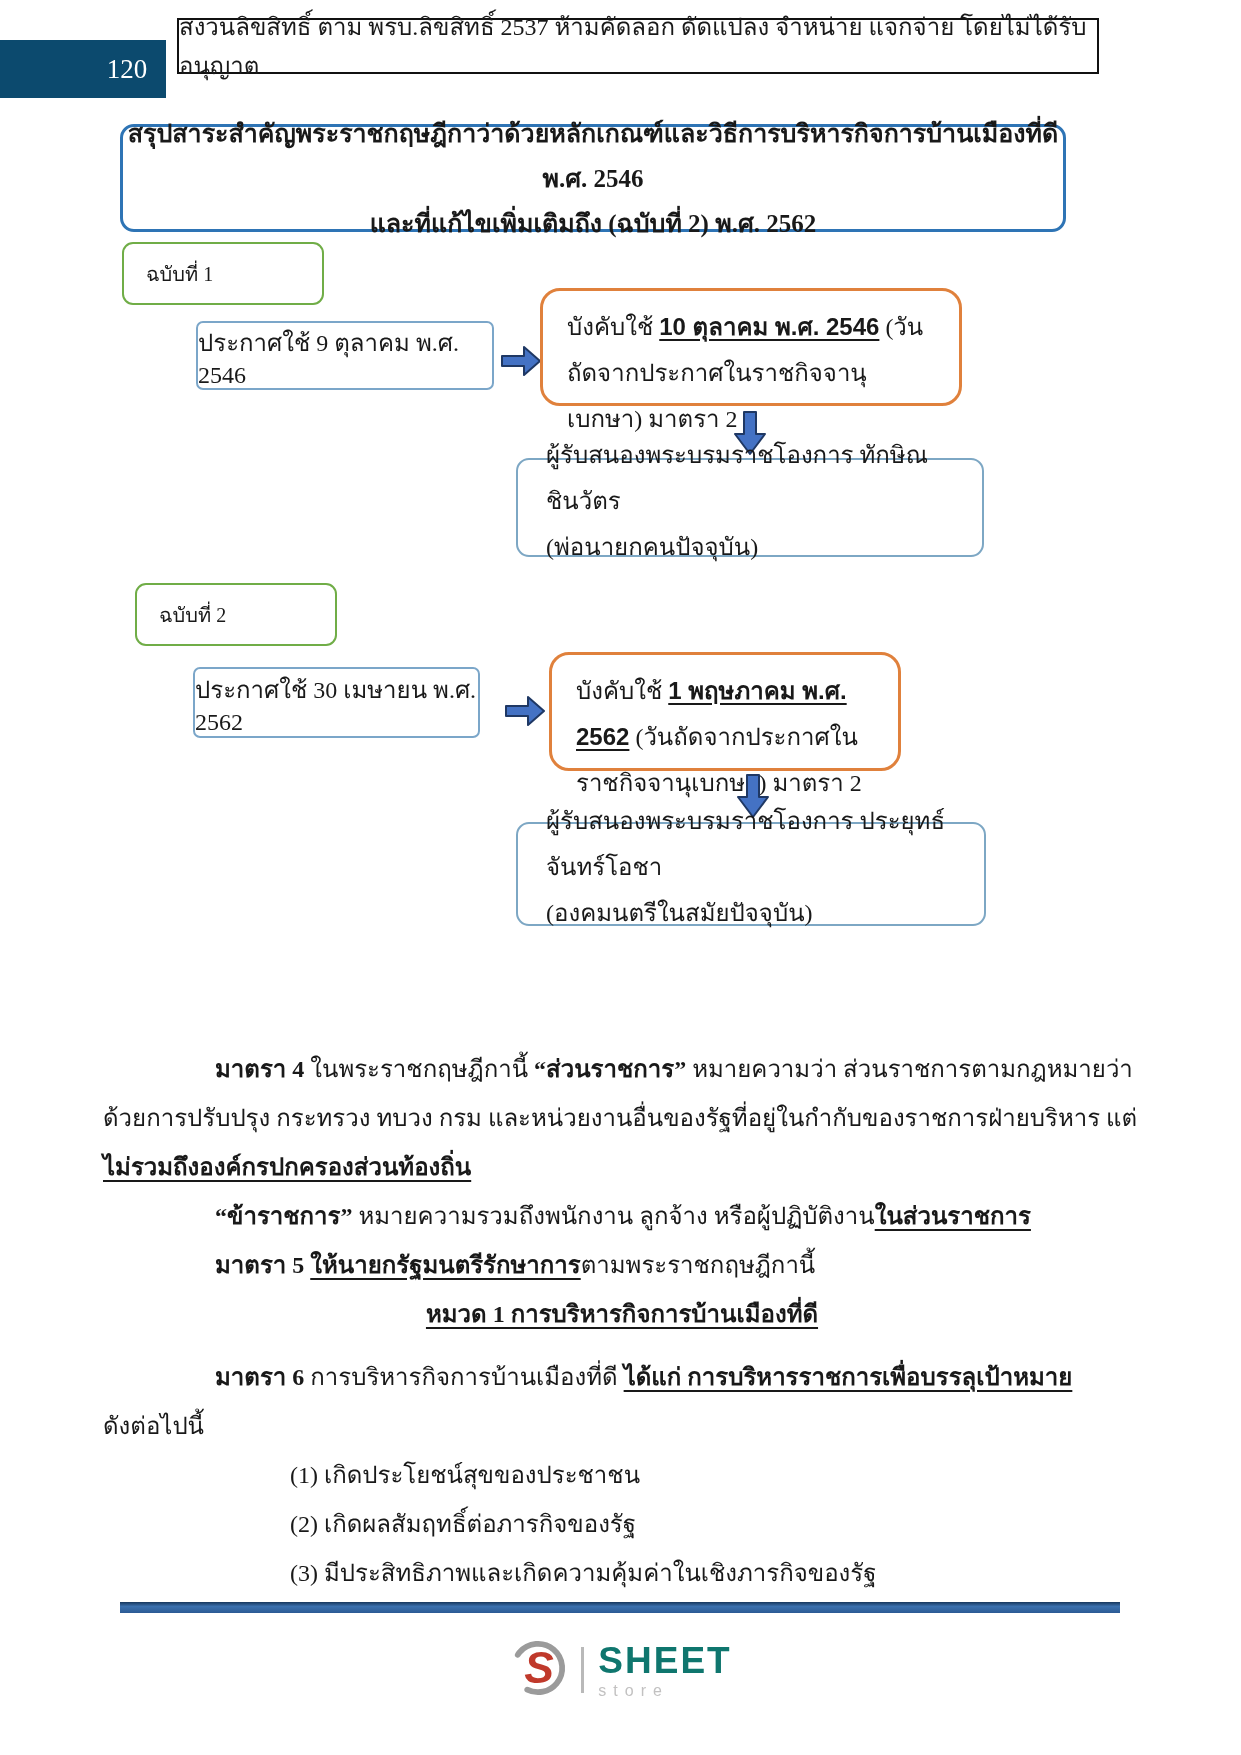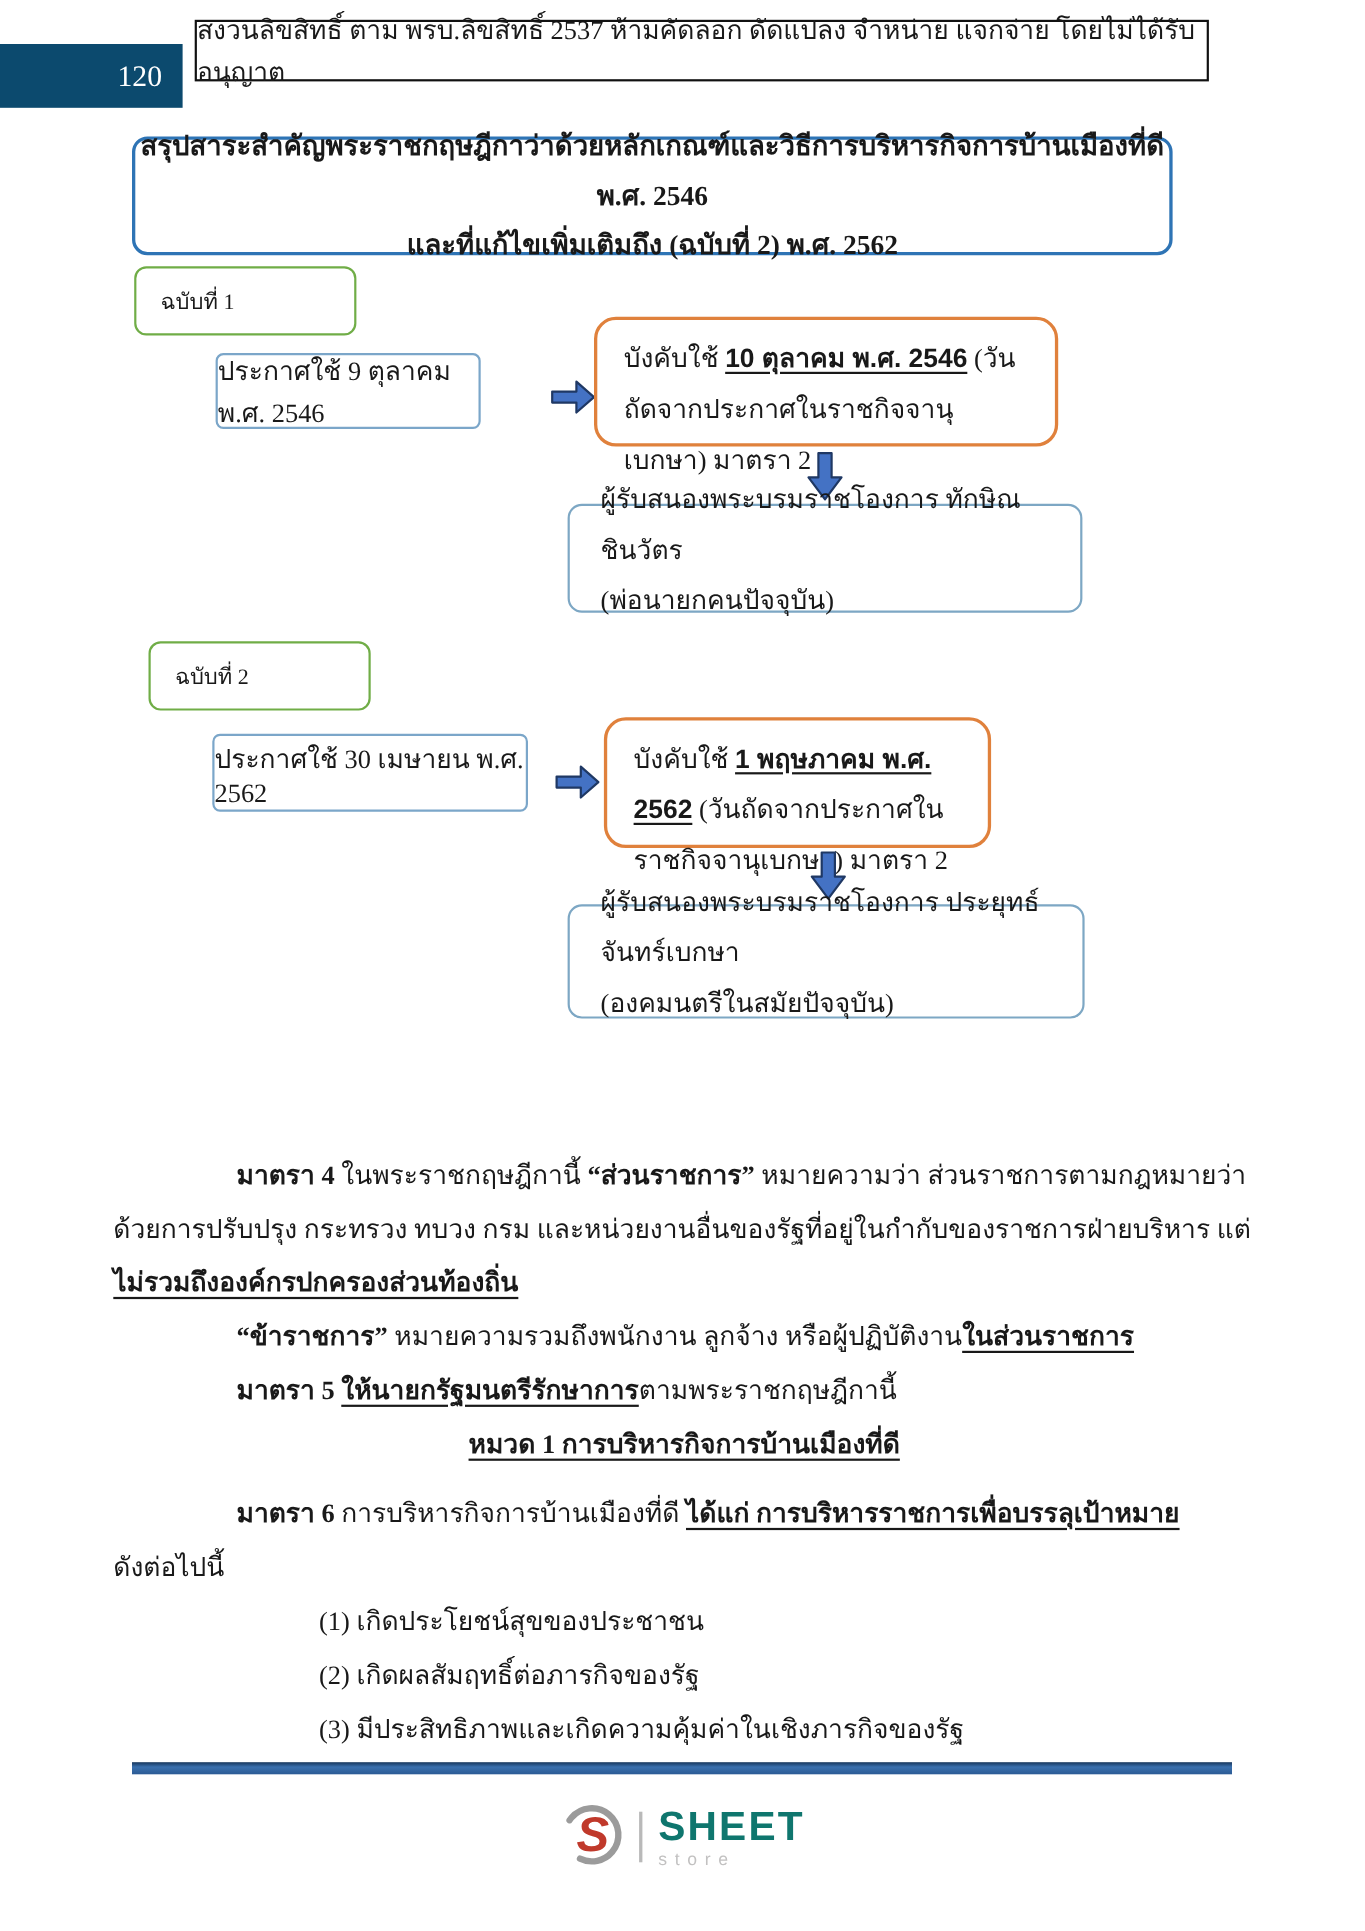--- a/index.html
+++ b/index.html
@@ -96,21 +96,21 @@
 
   <div class="abs titlebox">
     <span>สรุปสาระสำคัญพระราชกฤษฎีกาว่าด้วยหลักเกณฑ์และวิธีการบริหารกิจการบ้านเมืองที่ดี พ.ศ. 2546</span>
     <span>และที่แก้ไขเพิ่มเติมถึง (ฉบับที่ 2) พ.ศ. 2562</span>
   </div>
 
   <div class="abs greenbox" style="left:122px;top:242px;">
     <span>ฉบับที่ 1</span>
   </div>
 
-  <div class="abs announcebox" style="left:196px;top:321px;width:241px;height:69px;">
+  <div class="abs announcebox" style="left:196px;top:321px;width:298px;height:69px;">
     <span>ประกาศใช้ 9 ตุลาคม พ.ศ. 2546</span>
   </div>
 
   <div class="abs" style="left:500px;top:344px;">
     <svg width="42" height="34" viewBox="0 0 42 34">
       <path d="M2 12 h22 v-9 L40 17 24 31 v-9 H2 Z" fill="#4472c4" stroke="#1f3864" stroke-width="2" stroke-linejoin="round"></path>
     </svg>
   </div>
 
   <div class="abs orangebox" style="left:540px;top:288px;width:422px;height:118px;">
@@ -146,21 +146,21 @@
     <span>บังคับใช้ </span><span class="date">1 พฤษภาคม พ.ศ. 2562</span><span> (วันถัดจากประกาศในราชกิจจานุเบกษา) มาตรา 2</span>
   </div>
 
   <div class="abs" style="left:735px;top:773px;">
     <svg width="36" height="46" viewBox="0 0 36 46">
       <path d="M12 2 h12 v22 h9 L18 44 3 24 h9 Z" fill="#4472c4" stroke="#1f3864" stroke-width="2" stroke-linejoin="round"></path>
     </svg>
   </div>
 
   <div class="abs resultbox" style="left:516px;top:822px;width:470px;height:104px;">
-    <span>ผู้รับสนองพระบรมราชโองการ ประยุทธ์ จันทร์เบกษา</span>
+    <span>ผู้รับสนองพระบรมราชโองการ ประยุทธ์ จันทร์โอชา</span>
     <span>(องคมนตรีในสมัยปัจจุบัน)</span>
   </div>
 
   <div class="abs bodytext">
     <div class="line ind">
       <span class="b">มาตรา 4</span><span> ในพระราชกฤษฎีกานี้ </span><span class="b">“ส่วนราชการ”</span><span> หมายความว่า ส่วนราชการตามกฎหมายว่า</span>
     </div>
     <div class="line">
       <span>ด้วยการปรับปรุง กระทรวง ทบวง กรม และหน่วยงานอื่นของรัฐที่อยู่ในกำกับของราชการฝ่ายบริหาร แต่</span>
     </div>

